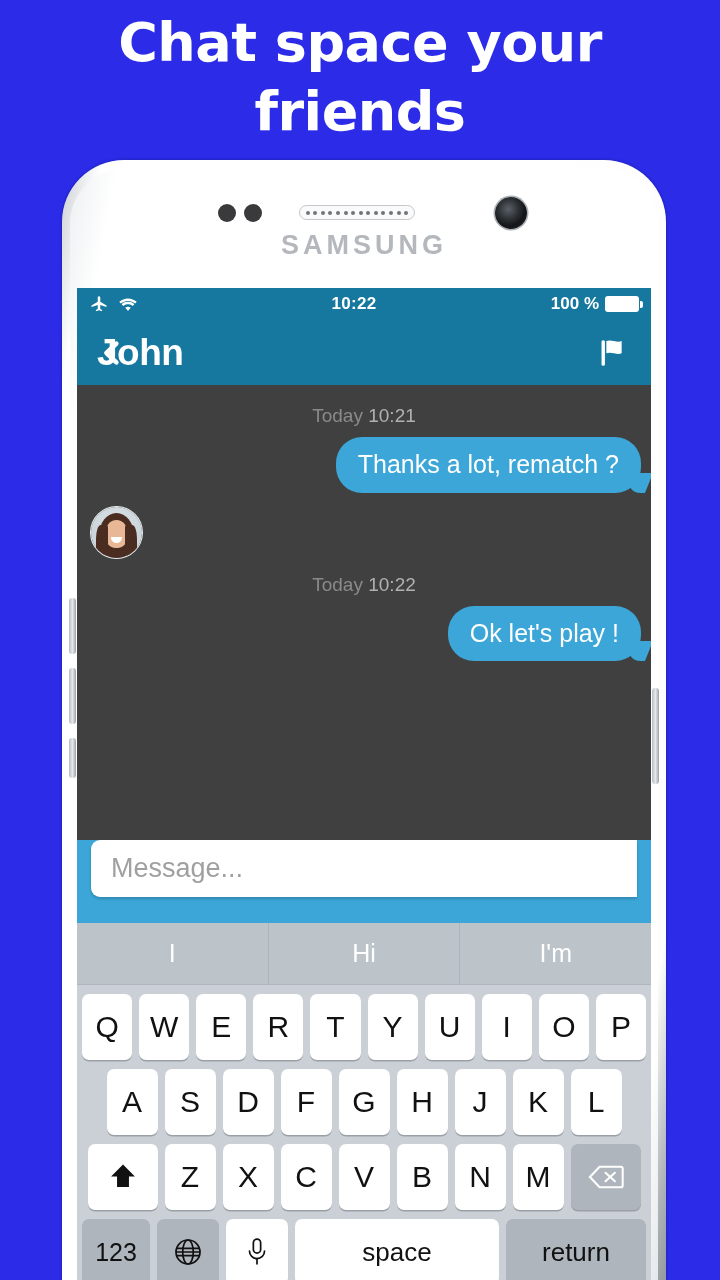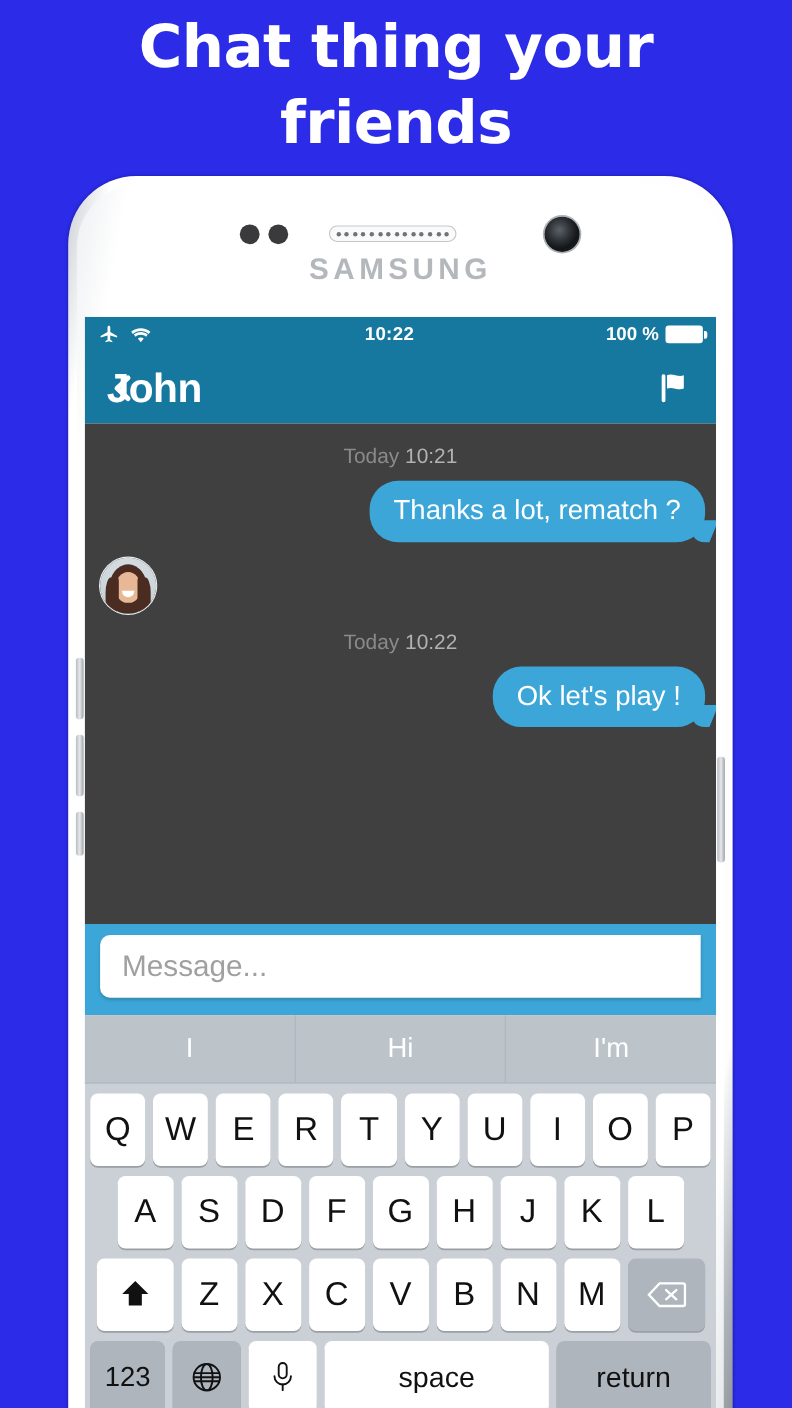--- a/index.html
+++ b/index.html
@@ -188,21 +188,21 @@
     width: 22px; height: 20px; background: #3BA6D7;
     border-radius: 0 0 0 18px;
     transform: skewX(-22deg);
     z-index: -1;
   }
   .bubble-wrap { position: relative; z-index: 1; }
 
   
   .inputbar {
     height: 83px; background: #3BA6D7;
-    display: flex; align-items: flex-end; padding: 16px 14px;
+    display: flex; align-items: flex-start; padding: 0 14px;
   }
   .msg-input {
     flex: 1; height: 57px; background: #FFFFFF;
     border-radius: 9px 0 0 9px;
     display: flex; align-items: center; padding-left: 20px;
     font-size: 27px; color: #A0A0A0;
     box-shadow: 0 2px 3px rgba(0,0,0,.18);
   }
   .send-btn {
     width: 142px; height: 60px; background: #22C732;
@@ -247,21 +247,21 @@
   .key.kreturn { width: 140px; font-size: 26px; }
   .row4, .row5 { align-items: center; }
   .row5 { padding-top: 9px; gap: 7px; }
 
   svg { display: block; }
 </style>
 </head>
 <body>
 
 <div class="headline">
-  <div>Chat thing your</div>
+  <div>Chat space your</div>
   <div>friends</div>
 </div>
 
 <div class="phone">
   <div class="phone-inner">
 
     <span class="btn-side btn-vol-up"></span>
     <span class="btn-side btn-vol-down"></span>
     <span class="btn-side btn-vol-3"></span>
     <span class="btn-side btn-power"></span>

